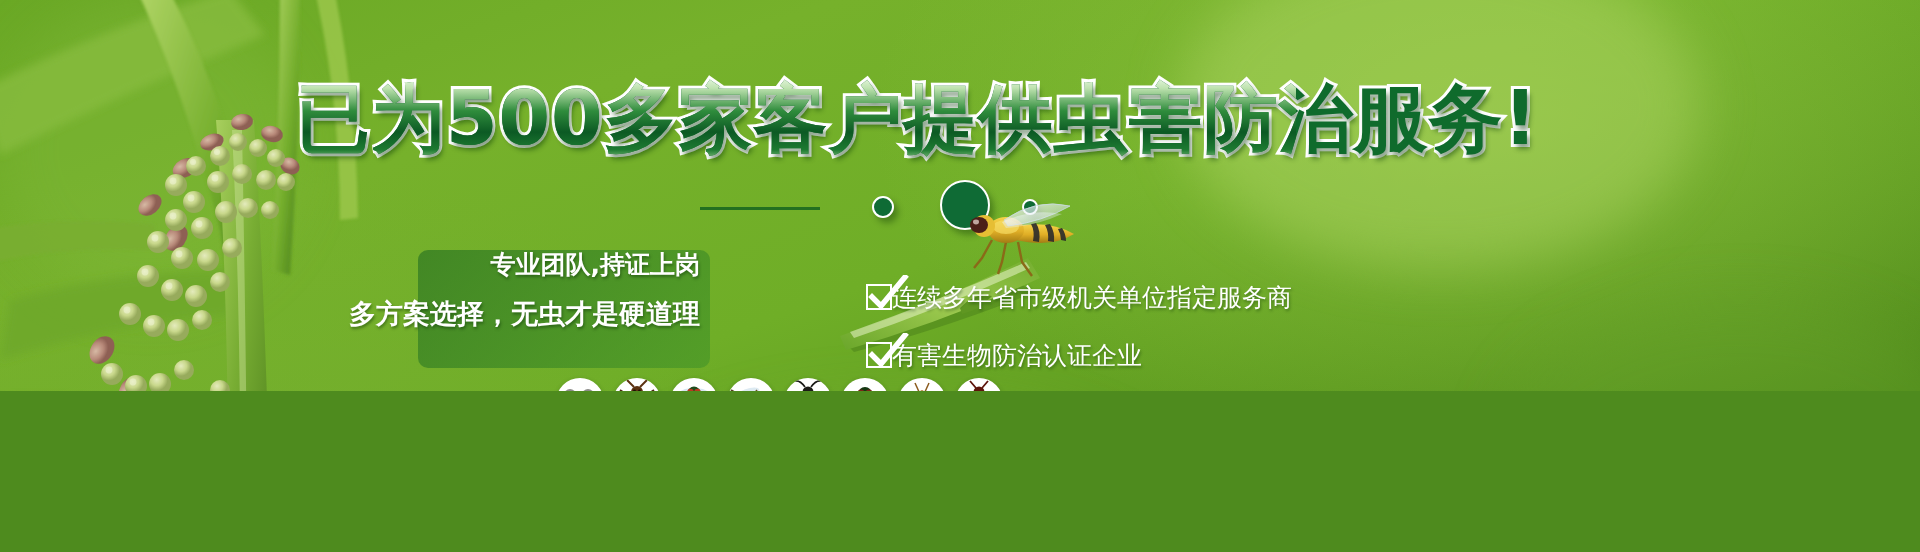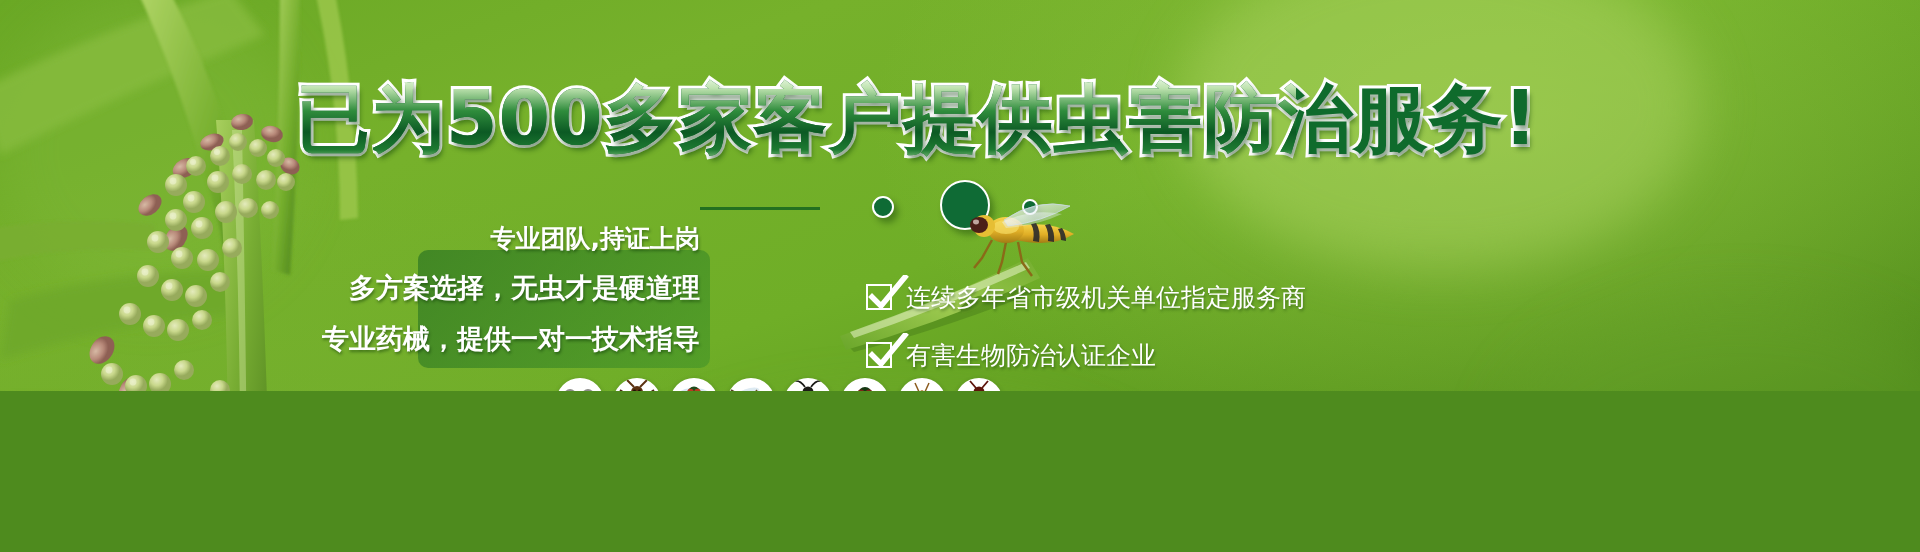--- a/index.html
+++ b/index.html
@@ -62,21 +62,21 @@
     color:#ffffff; font-weight:bold; white-space:nowrap; text-align:right;
     text-shadow:1px 2px 3px rgba(0,40,0,.45);
     font-family:"DejaVu Sans","Liberation Sans",sans-serif;
   }
   .pl-1 { font-size:25px; line-height:44px; }
   .pl-2 { font-size:27px; line-height:48px;margin-left:13px; }
   .pl-3 { font-size:27px; line-height:48px; }
 
   
   #bullets { position:absolute; left:866px; top:272px; }
-  .bullet { display:flex; align-items:center; gap:14px; height:50px; }
+  .bullet { display:flex; align-items:center; height:50px; }
   .cbox { width:26px; height:26px; border:2px solid #ffffff; position:relative; flex:0 0 auto; }
   .cbox svg { position:absolute; left:-1px; top:-11px; }
   .btext { color:#ffffff; font-size:25px; font-weight:500; white-space:nowrap;
            text-shadow:1px 2px 3px rgba(0,40,0,.40);
            font-family:"DejaVu Sans","Liberation Sans",sans-serif; }
 
   
   #icons { position:absolute; left:556px; top:378px; display:flex; gap:9px; }
   .ico { width:48px; height:48px; border-radius:50%; background:#ffffff;
          box-shadow:0 2px 5px rgba(0,40,0,.30); position:relative; overflow:hidden; }
@@ -280,21 +280,20 @@
 
       <path d="M46 20 Q78 -2 112 6 Q84 22 50 26 Z" fill="url(#wingG)" stroke="#c9d9e6" stroke-width=".8"></path>
       <path d="M44 22 Q74 8 104 14 Q78 26 48 28 Z" fill="url(#wingG)" opacity=".7"></path>
     </g>
   </svg>
 
   <div id="panel"></div>
   <div id="panel-text">
     <div class="pl-1">专业团队,持证上岗</div>
     <div class="pl-2">多方案选择，无虫才是硬道理</div>
-    <div class="pl-3">专业药械，提供一对一技术指导</div>
   </div>
 
   <div id="bullets">
     <div class="bullet">
       <span class="cbox">
         <svg width="42" height="40" viewBox="0 0 42 40">
             <path d="M5 22 L14 31 L38 2" fill="none" stroke="#ffffff" stroke-width="5.5" stroke-linecap="square"></path>
           </svg>
       </span>
       <span class="btext">连续多年省市级机关单位指定服务商</span>

